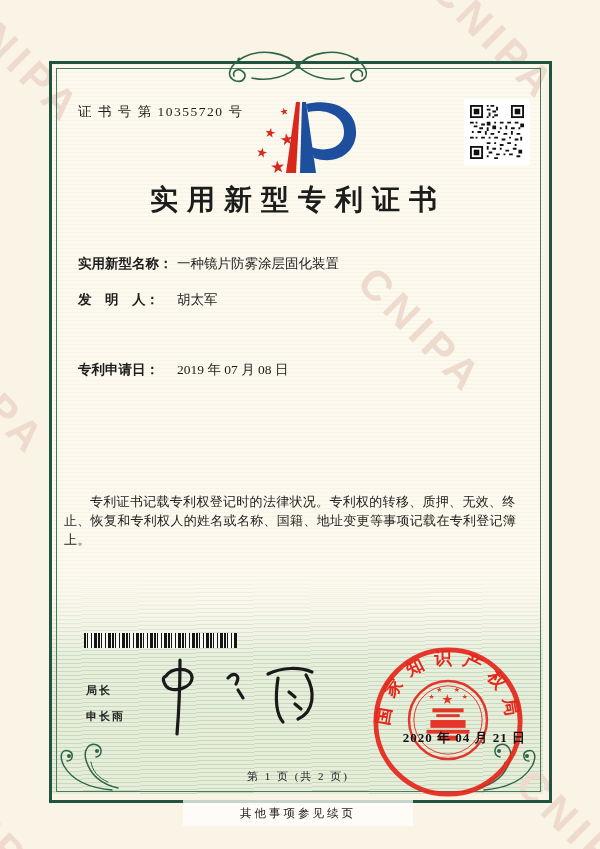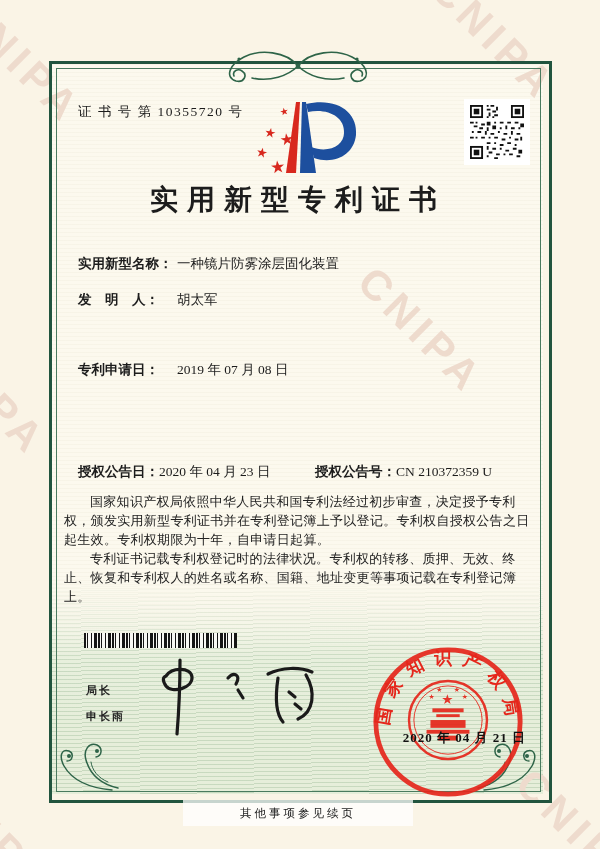--- a/index.html
+++ b/index.html
@@ -155,31 +155,22 @@
   <div class="abs field-row row2">
     <span class="lbl">发　明　人：</span><span class="val">胡太军</span>
   </div>
   <div class="abs field-row row1">
     <span class="lbl">实用新型名称：</span><span class="val">一种镜片防雾涂层固化装置</span>
   </div>
   <div class="abs field-row row4">
     <span class="lbl">专利申请日：</span><span class="val">2019 年 07 月 08 日</span>
   </div>
 
-  <div class="abs grant-row">
-    <span>
-      <span class="lbl">授权公告日：</span><span class="val">2020 年 04 月 23 日</span>
-    </span>
-    <span class="grant-right">
-      <span class="lbl">授权公告号：</span><span class="val">CN 210372359 U</span>
-    </span>
-  </div>
 
   <div class="abs legal">
-    <p>国家知识产权局依照中华人民共和国专利法经过初步审查，决定授予专利权，颁发实用新型专利证书并在专利登记簿上予以登记。专利权自授权公告之日起生效。专利权期限为十年，自申请日起算。</p>
     <p>专利证书记载专利权登记时的法律状况。专利权的转移、质押、无效、终止、恢复和专利权人的姓名或名称、国籍、地址变更等事项记载在专利登记簿上。</p>
   </div>
 
   <div class="abs barcode"></div>
 
   <div class="abs director d1">局长</div>
   <div class="abs director d2">申长雨</div>
 
   <svg class="abs sig" width="200" height="100" viewBox="0 0 200 100">
     <g stroke="#1a1a1a" stroke-width="3.2" fill="none" stroke-linecap="round" stroke-linejoin="round">
@@ -212,15 +203,16 @@
       </g>
       <rect x="64" y="66" width="32" height="4"></rect>
       <rect x="68" y="72" width="24" height="3"></rect>
       <rect x="62" y="78" width="36" height="8"></rect>
       <rect x="58" y="88" width="44" height="4"></rect>
       <rect x="70" y="94" width="20" height="5"></rect>
     </g>
   </svg>
   <div class="abs seal-date">2020 年 04 月 21 日</div>
 
+  <div class="abs page-info">第 1 页 (共 2 页)</div>
   <div class="abs footer-strip">其他事项参见续页</div>
 
 </div>
 
 </body></html>

